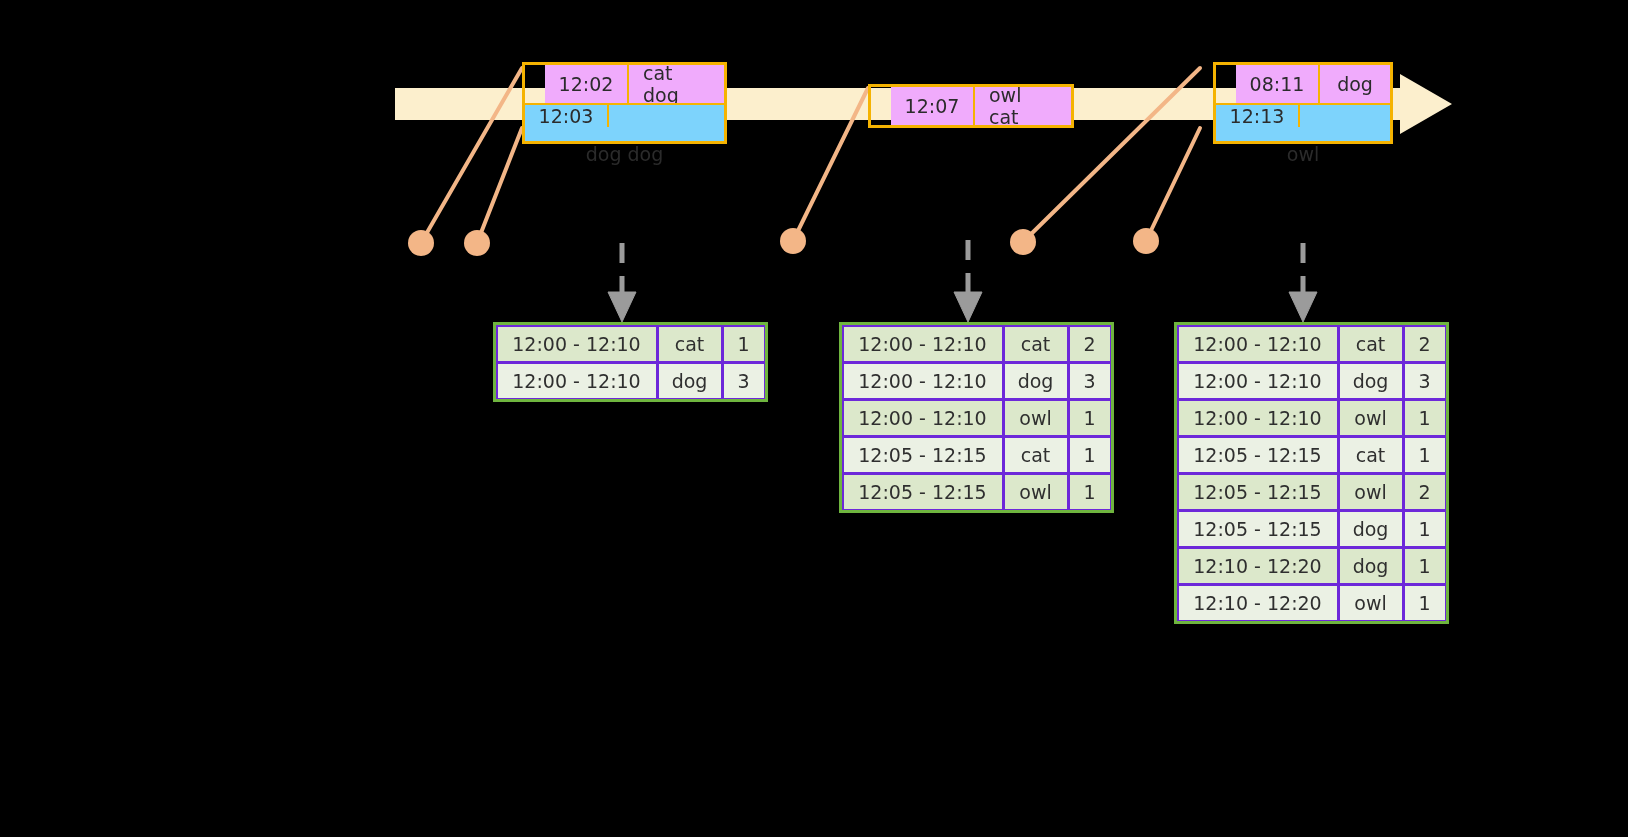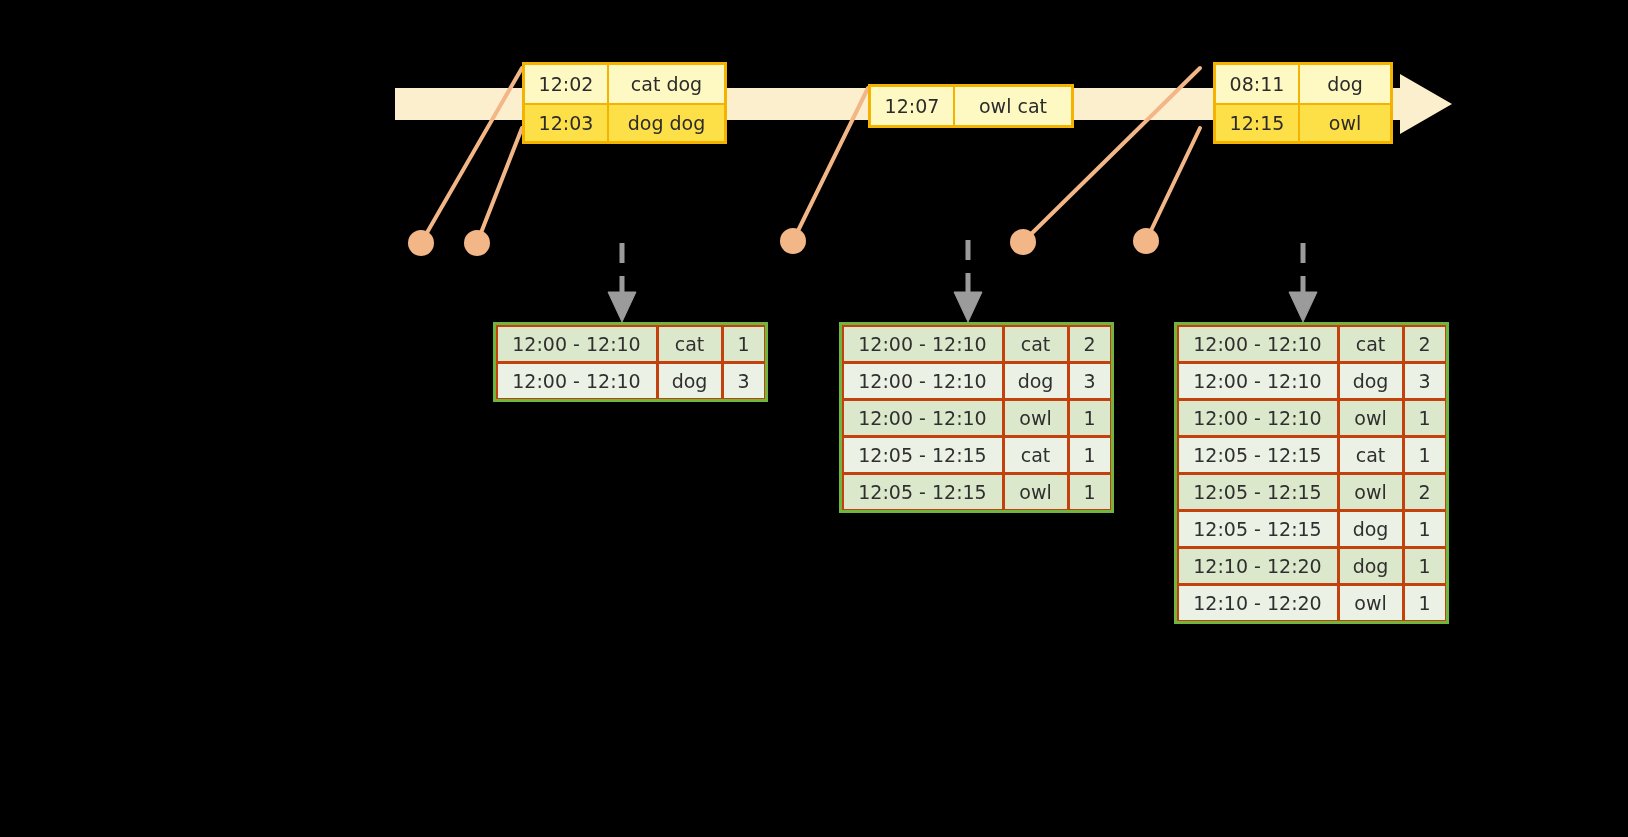--- a/index.html
+++ b/index.html
@@ -39,22 +39,22 @@
     z-index: 5;
   }
   .event-row {
     display: flex;
     height: 38px;
     box-sizing: border-box;
   }
   .event-row + .event-row {
     border-top: 2px solid #F5B301;
   }
-  .event-row.shade-a { background: #fef9c3; }
-  .event-row.shade-b { background: #fde047; }
+  .event-row.shade-a { background: #f0abfc; margin-left: 20px; }
+  .event-row.shade-b { background: #7dd3fc; flex-direction: column; }
   .event-time {
     width: 84px;
     display: flex;
     align-items: center;
     justify-content: center;
     font-size: 19px;
     color: #2b2b2b;
     border-right: 2px solid #F5B301;
     box-sizing: border-box;
   }
@@ -74,21 +74,21 @@
     position: absolute;
     border: 3px solid #6FB53F;
     box-sizing: border-box;
     z-index: 4;
     background: #6FB53F;
   }
   .res-row {
     display: flex;
     height: 37px;
     box-sizing: border-box;
-    background: #c2410c;
+    background: #6d28d9;
   }
   .res-cell {
     display: flex;
     align-items: center;
     justify-content: center;
     font-size: 19px;
     color: #2f2f2f;
     box-sizing: border-box;
     margin: 1.5px;
   }
@@ -161,21 +161,21 @@
       <span class="event-val">owl cat</span>
     </div>
   </div>
 
   <div class="event-box" style="left:1213px; top:62px; width:180px;">
     <div class="event-row shade-a">
       <span class="event-time">08:11</span>
       <span class="event-val">dog</span>
     </div>
     <div class="event-row shade-b">
-      <span class="event-time">12:15</span>
+      <span class="event-time">12:13</span>
       <span class="event-val">owl</span>
     </div>
   </div>
 
   <div class="dot" style="left:408px; top:230px;"></div>
   <div class="dot" style="left:464px; top:230px;"></div>
   <div class="dot" style="left:780px; top:228px;"></div>
   <div class="dot" style="left:1010px; top:229px;"></div>
   <div class="dot" style="left:1133px; top:228px;"></div>
 

